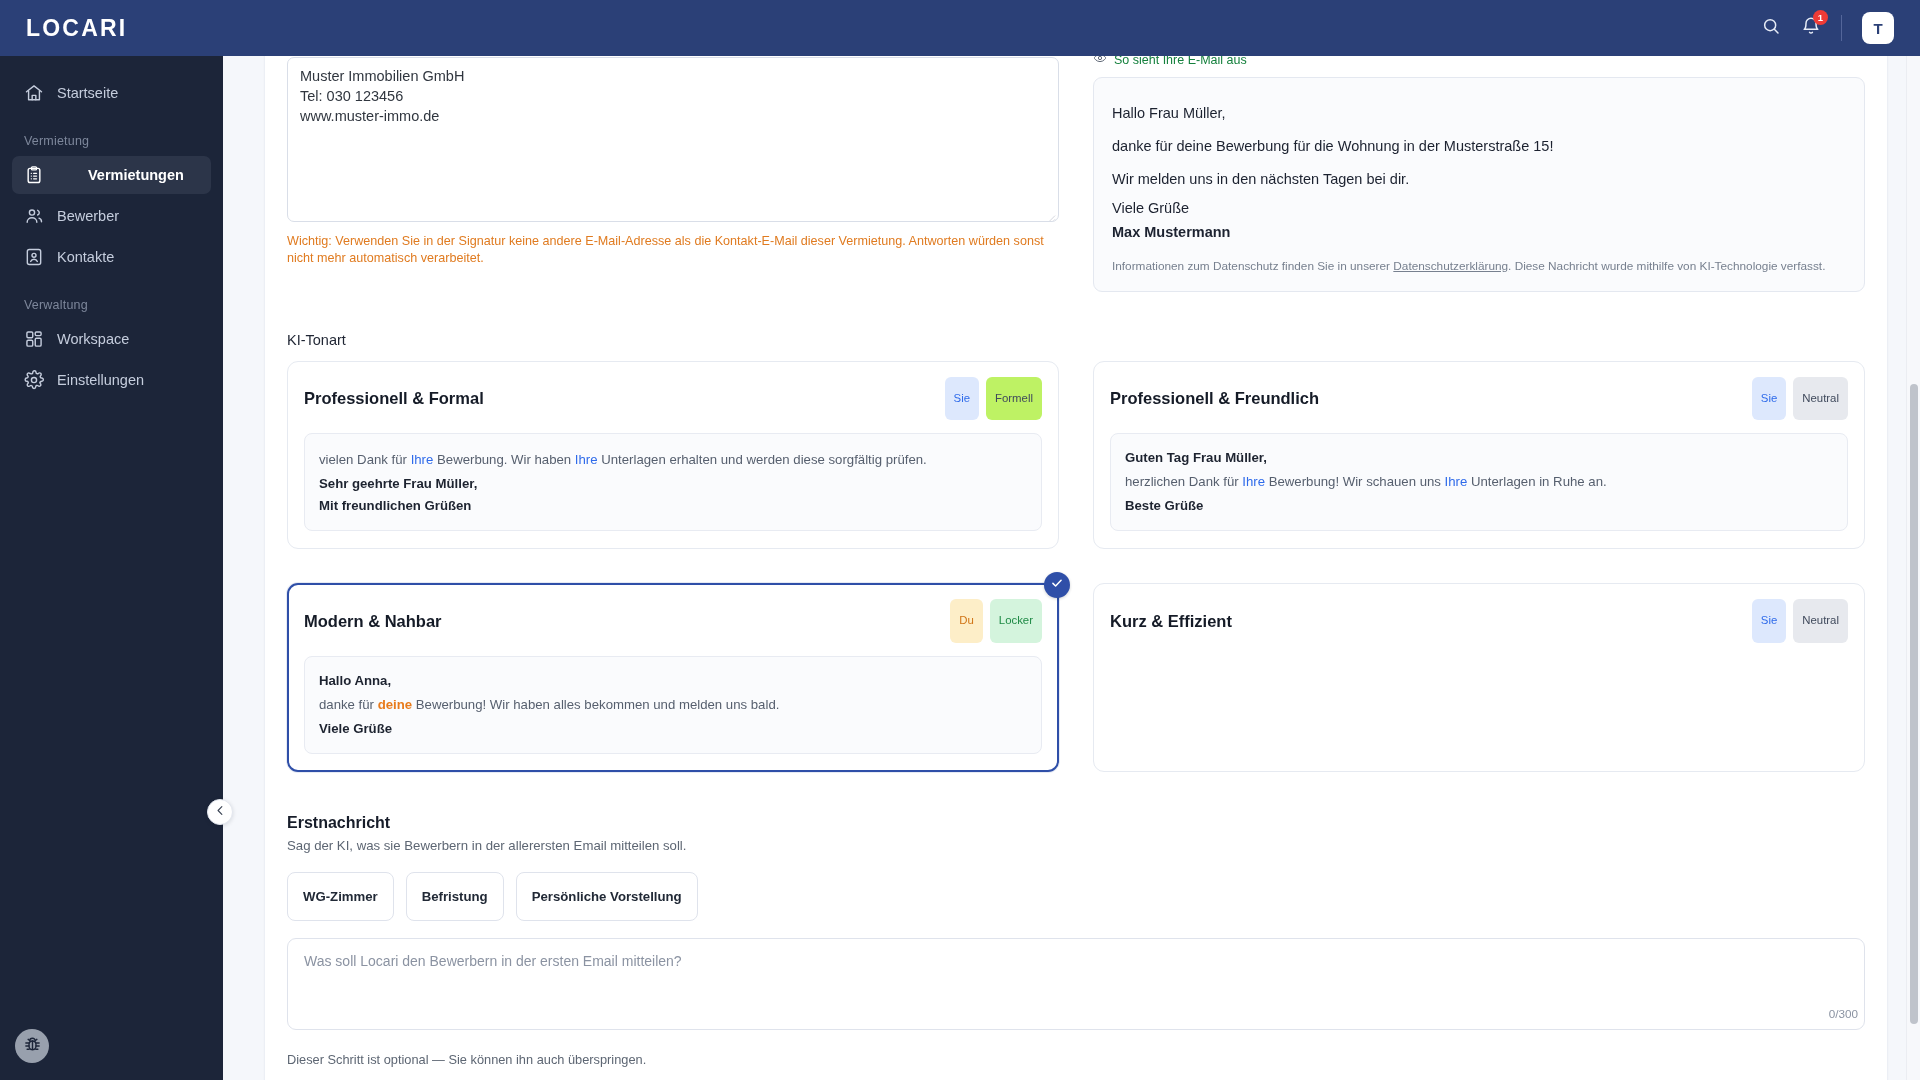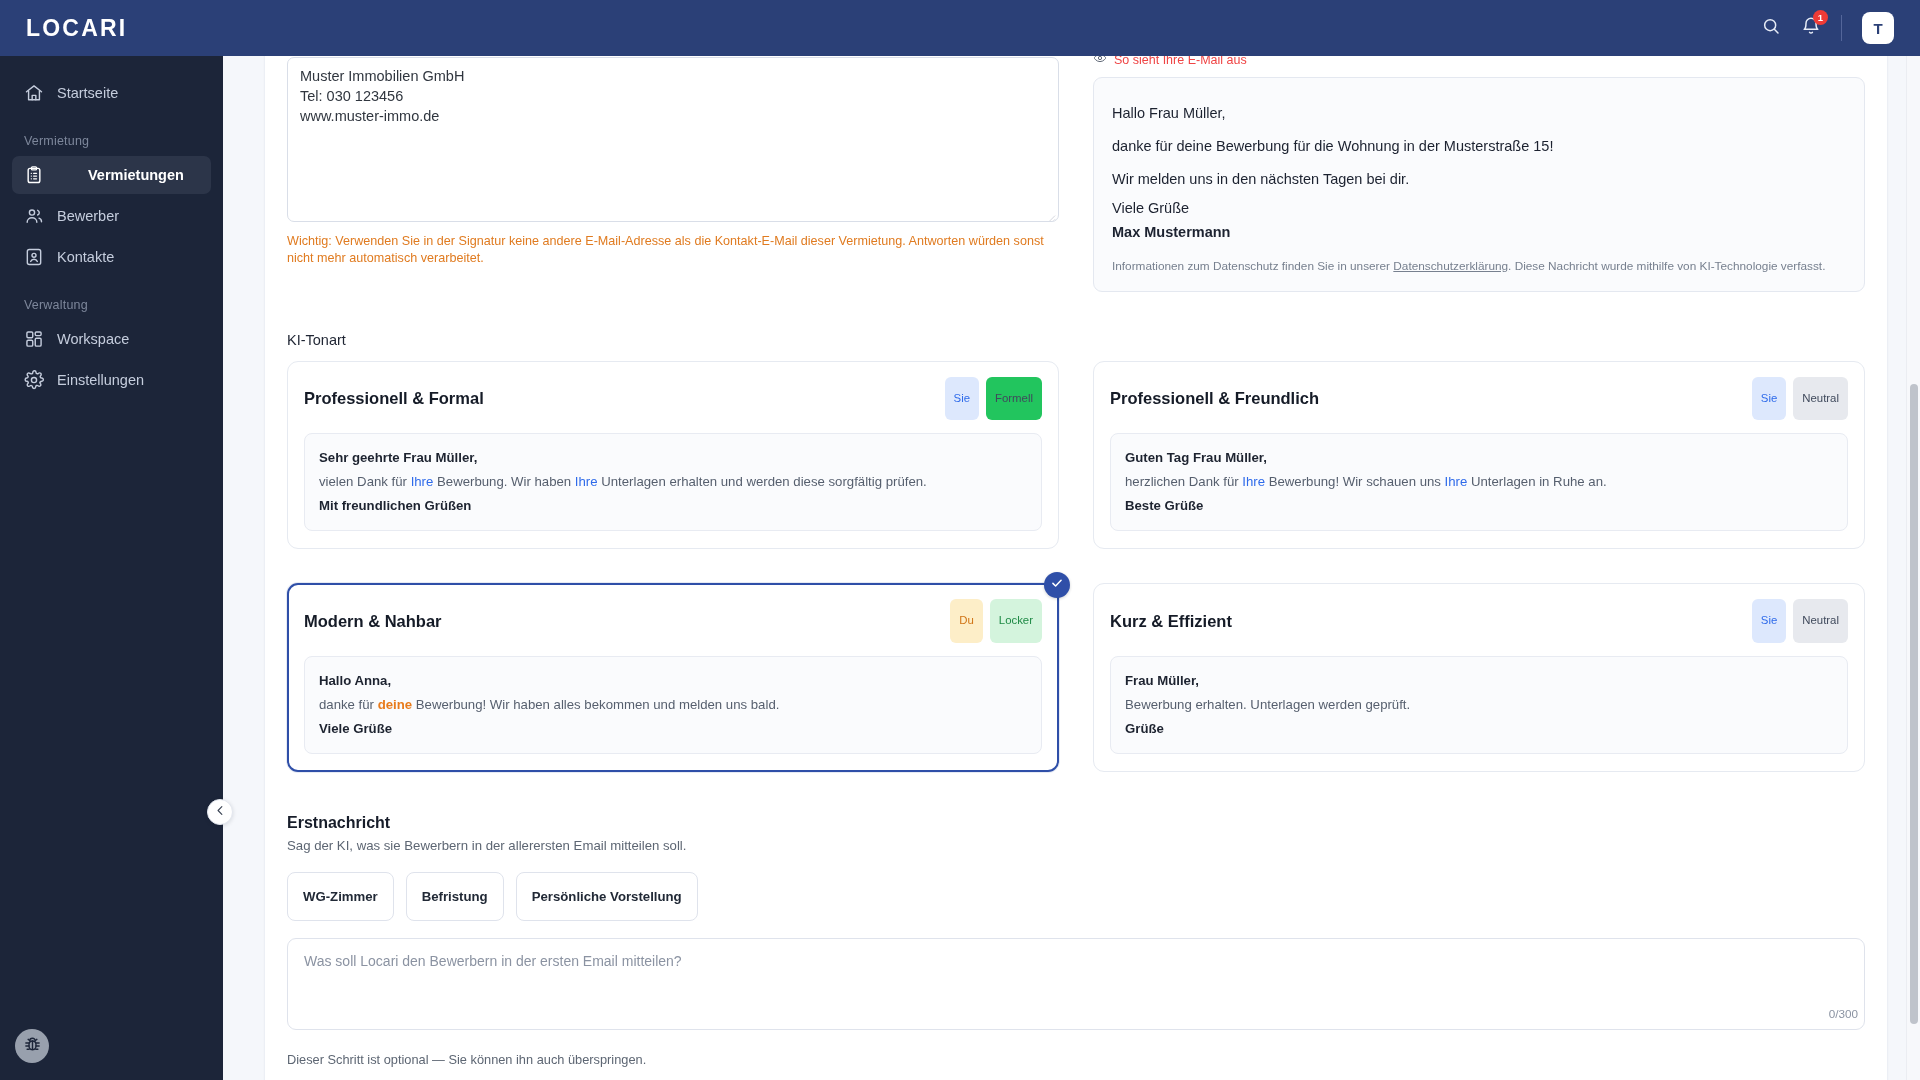--- a/index.html
+++ b/index.html
@@ -109,21 +109,21 @@
     position: absolute; right: 2px; bottom: 2px;
     width: 11px; height: 11px; opacity: .45;
   }
   .warn {
     color: #e07b20; font-size: 12.6px; line-height: 16.5px;
     margin-top: 11px; max-width: 760px;
   }
 
   .preview-head {
     display: flex; align-items: center; gap: 7px;
-    font-size: 12.5px; color: #ef4444; margin-bottom: 9px;
+    font-size: 12.5px; color: #15803d; margin-bottom: 9px;
     margin-top: -6px;
   }
   .preview-box {
     border: 1px solid #e4e8f0; border-radius: 9px;
     background: #fafbfd; padding: 19px 18px 16px 18px;
   }
   .pv-l { font-size: 14.5px; color: #1c2230; line-height: 33px; }
   .pv-l.b { font-weight: 700; line-height: 24px; }
   .pv-l.tight { line-height: 24px; }
   .pv-foot {
@@ -155,21 +155,21 @@
     margin-bottom: 13px;
   }
   .tone-title { font-size: 16.5px; font-weight: 700; color: #151b27; }
   .tags { display: flex; gap: 7px; }
   .tag {
     font-size: 11.4px; padding: 16px 9px; border-radius: 6px; line-height: 1;
     font-weight: 400;
   }
   .tag.sie   { background: #dde8fd; color: #2f6bea; }
   .tag.du    { background: #fdeec8; color: #d07416; }
-  .tag.form  { background: #22c55e; color: #404a5c; }
+  .tag.form  { background: #bef264; color: #404a5c; }
   .tag.neut  { background: #e7e9ee; color: #404a5c; }
   .tag.lock  { background: #d4f4dd; color: #1f8a46; }
   .sample {
     border: 1px solid #e8ebf2; border-radius: 8px; background: #fafbfd;
     padding: 13px 14px 13px 14px;
   }
   .sm-l { font-size: 13.2px; line-height: 26px; color: #565f6e; }
   .sm-l.b { color: #1d2330; font-weight: 700; line-height: 22px; }
   .sm-l .hl-blue { color: #2f6bea; }
   .sm-l .hl-orange { color: #e87b1c; font-weight: 700; }
@@ -374,22 +374,22 @@
 
             <div class="tone-card">
               <div class="tone-head">
                 <div class="tone-title">Professionell &amp; Formal</div>
                 <div class="tags">
                   <span class="tag sie">Sie</span>
                   <span class="tag form">Formell</span>
                 </div>
               </div>
               <div class="sample">
+                <div class="sm-l"><span>vielen Dank für </span><span class="hl-blue">Ihre</span><span> Bewerbung. Wir haben </span><span class="hl-blue">Ihre</span><span> Unterlagen erhalten und werden diese sorgfältig prüfen.</span></div>
                 <div class="sm-l b">Sehr geehrte Frau Müller,</div>
-                <div class="sm-l"><span>vielen Dank für </span><span class="hl-blue">Ihre</span><span> Bewerbung. Wir haben </span><span class="hl-blue">Ihre</span><span> Unterlagen erhalten und werden diese sorgfältig prüfen.</span></div>
                 <div class="sm-l b">Mit freundlichen Grüßen</div>
               </div>
             </div>
 
             <div class="tone-card">
               <div class="tone-head">
                 <div class="tone-title">Professionell &amp; Freundlich</div>
                 <div class="tags">
                   <span class="tag sie">Sie</span>
                   <span class="tag neut">Neutral</span>
@@ -424,25 +424,20 @@
               </div>
             </div>
 
             <div class="tone-card">
               <div class="tone-head">
                 <div class="tone-title">Kurz &amp; Effizient</div>
                 <div class="tags">
                   <span class="tag sie">Sie</span>
                   <span class="tag neut">Neutral</span>
                 </div>
-              </div>
-              <div class="sample">
-                <div class="sm-l b">Frau Müller,</div>
-                <div class="sm-l">Bewerbung erhalten. Unterlagen werden geprüft.</div>
-                <div class="sm-l b">Grüße</div>
               </div>
             </div>
           </div>
 
           <div class="sub-title">Erstnachricht</div>
           <div class="sub-desc">Sag der KI, was sie Bewerbern in der allerersten Email mitteilen soll.</div>
 
           <div class="chip-row">
             <button class="chip">WG-Zimmer</button>
             <button class="chip">Befristung</button>

